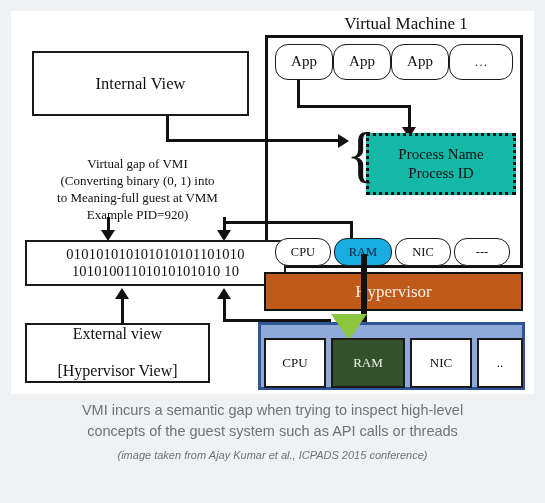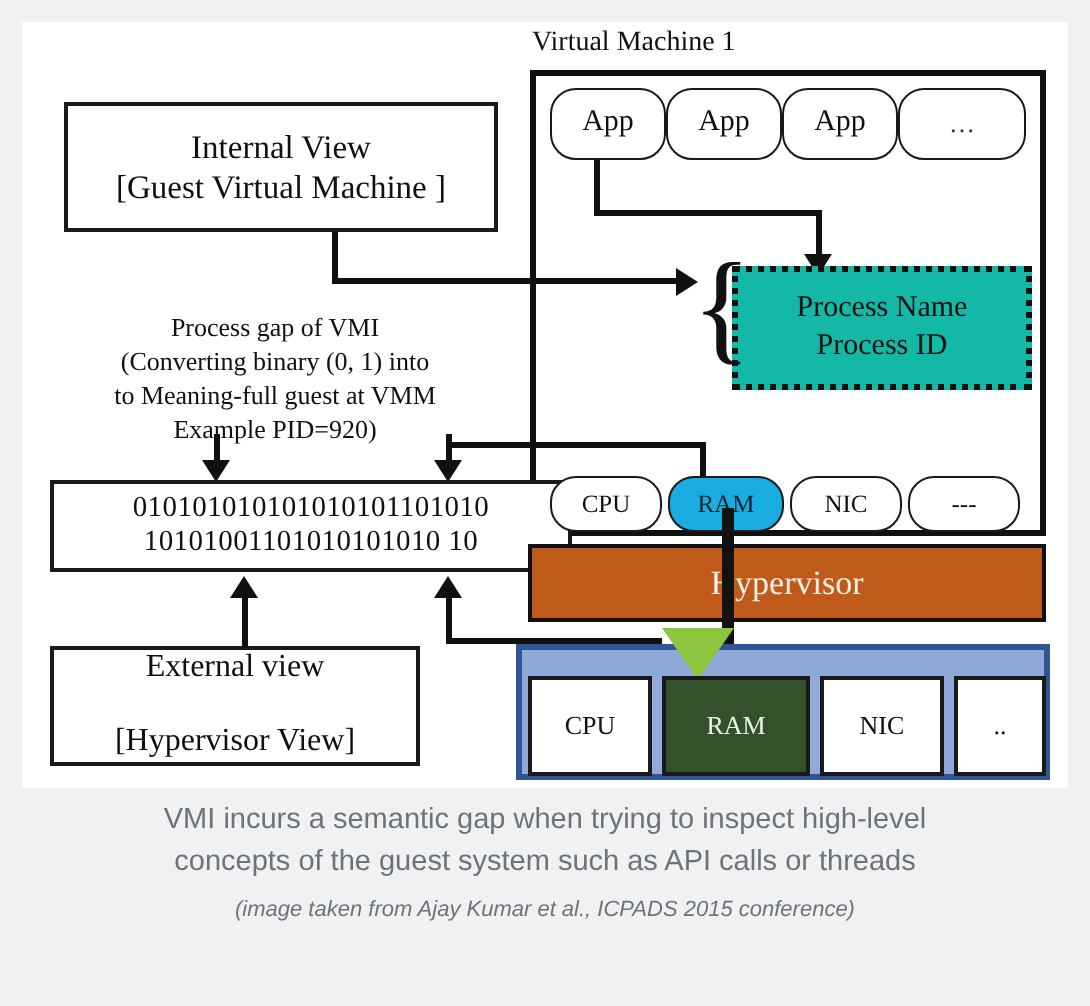--- a/index.html
+++ b/index.html
@@ -42,21 +42,21 @@
     text-align:center;color:#6d7378;
   }
   #caption .l1{font-size:14.5px;line-height:21px;}
   #caption .l2{font-size:11px;font-style:italic;margin-top:7px;color:#6d7378;}
 </style>
 </head>
 <body>
 
 <div id="figure">
 
-  <div class="serif" style="position:absolute;left:255px;top:3px;width:280px;text-align:left;font-size:14px;color:#111;">Virtual Machine 1</div>
+  <div class="serif" style="position:absolute;left:255px;top:3px;width:280px;text-align:center;font-size:17px;color:#111;">Virtual Machine 1</div>
 
   <div style="position:absolute;left:254px;top:24px;width:258px;height:167px;border:3px solid #111;border-bottom:none;box-sizing:border-box;background:#fff;"></div>
 
   <div style="position:absolute;left:254px;top:189px;width:258px;height:0;border-top:3px dashed #111;"></div>
 
   <div style="position:absolute;left:254px;top:189px;width:258px;height:68px;border:3px solid #111;border-top:none;box-sizing:border-box;background:#fff;"></div>
 
   <div class="box thin" style="left:264px;top:33px;width:58px;height:36px;font-size:15px;">App</div>
   <div class="box thin" style="left:322px;top:33px;width:58px;height:36px;font-size:15px;">App</div>
   <div class="box thin" style="left:380px;top:33px;width:58px;height:36px;font-size:15px;">App</div>
@@ -71,29 +71,28 @@
               display:flex;flex-direction:column;align-items:center;justify-content:center;
               font-family:'Liberation Serif',serif;font-size:15px;line-height:1.25;color:#111;">
     <span>Process Name</span>
     <span>Process ID</span>
   </div>
 
   <div class="serif" style="position:absolute;left:335px;top:112px;font-size:62px;color:#111;line-height:1;">{</div>
 
   <div class="box" style="left:21px;top:40px;width:217px;height:65px;flex-direction:column;font-size:16.5px;">
     <span>Internal View</span>
-    <span>[Guest Virtual Machine ]</span>
   </div>
 
   <div class="vline" style="left:155px;top:105px;height:26px;"></div>
   <div class="hline" style="left:155px;top:128px;width:175px;"></div>
   <div class="arrow-r" style="left:327px;top:123px;"></div>
 
   <div class="serif" style="position:absolute;left:14px;top:144px;width:225px;text-align:center;font-size:13px;line-height:1.32;color:#111;">
-    <div>Process gap of VMI</div>
+    <div>Virtual gap of VMI</div>
     <div>(Converting binary  (0, 1) into</div>
     <div>to Meaning-full guest at VMM</div>
     <div>Example PID=920)</div>
   </div>
 
   <div class="box" style="left:14px;top:229px;width:261px;height:46px;flex-direction:column;font-size:14.5px;letter-spacing:0.2px;">
     <span>010101010101010101101010</span>
     <span>10101001101010101010 10</span>
   </div>
 

